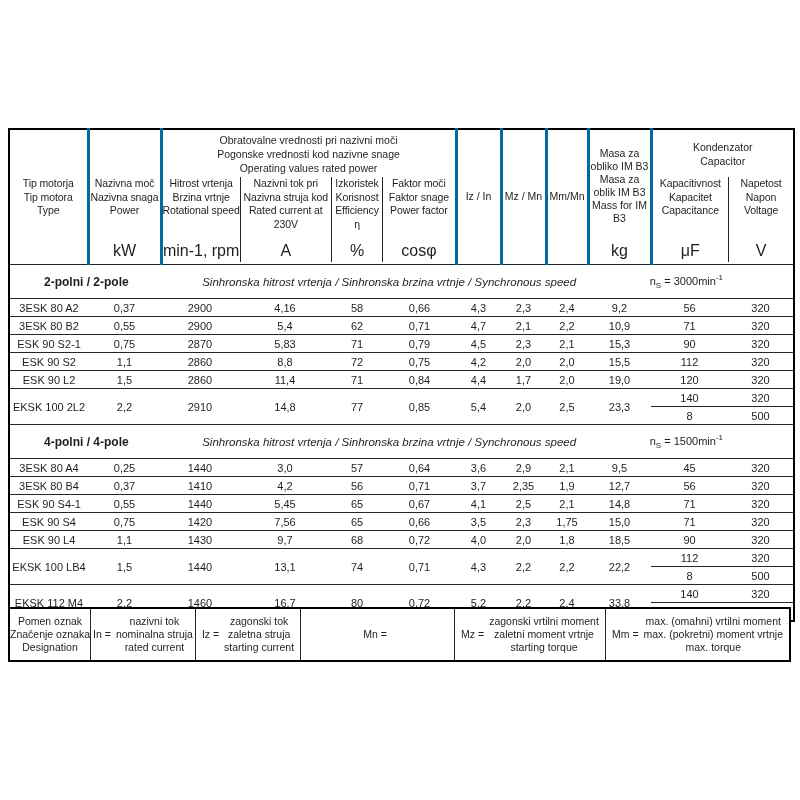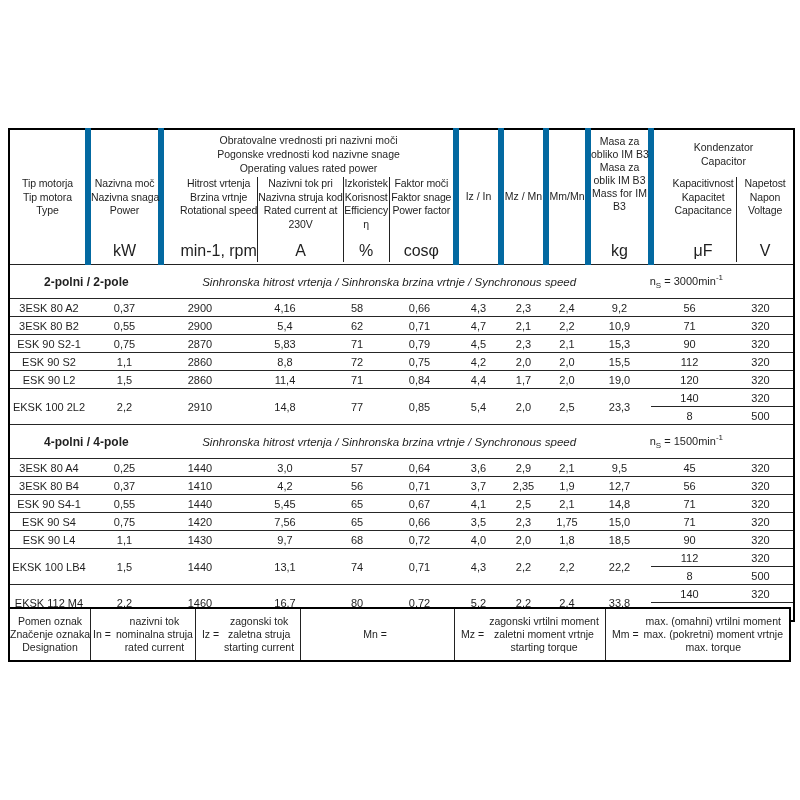--- a/index.html
+++ b/index.html
@@ -8,34 +8,34 @@
     font-family:"Liberation Sans",sans-serif;color:#1f1f1f;
   }
   
   table.main{
     position:absolute;left:8px;top:128px;width:785px;
     border-collapse:collapse;table-layout:fixed;
     border:2px solid #000;
   }
   table.main td{padding:0;text-align:center;color:#1f1f1f;}
   thead td{
-    border-right:6px solid #0369a1;border-bottom:1px solid #222;
+    border-right:3px solid #0369a1;border-bottom:1px solid #222;
     vertical-align:top;height:134px;font-size:10.5px;
   }
   thead td:last-child{border-right:none;}
   .hwrap{height:132px;display:flex;flex-direction:column;align-items:stretch;}
   .htop{height:47px;display:flex;flex-direction:column;justify-content:center;line-height:14px;}
   .hlines{line-height:13.5px;letter-spacing:-0.1px;white-space:nowrap;}
   .hspacer{flex:1;}
   .hunit{height:19px;line-height:15px;font-size:16px;white-space:nowrap;}
-  .hsub{display:flex;flex:1;margin-left:16px;}
+  .hsub{display:flex;flex:1;}
   .hsub>div{display:flex;flex-direction:column;box-sizing:border-box;align-items:stretch;}
   .hsub>div+div{border-left:1px solid #222;align-items:center;}
   .hmid{height:132px;display:flex;align-items:center;justify-content:center;white-space:nowrap;}
-  .masslines{padding-top:5px;line-height:13px;white-space:nowrap;}
+  .masslines{padding-top:17px;line-height:13px;white-space:nowrap;}
   
   tbody td{
     border-bottom:1px solid #262626;height:17px;line-height:16px;
     font-size:11px;white-space:nowrap;vertical-align:middle;
   }
   tr.section-row td{height:33px;line-height:normal;}
   .secw{display:flex;align-items:center;height:33px;}
   .sec-title{font-weight:bold;font-size:12px;padding-left:34px;white-space:nowrap;}
   .sec-sub{flex:1;text-align:center;font-style:italic;font-size:11.5px;white-space:nowrap;}
   .sec-ns{padding-right:70px;font-size:11px;white-space:nowrap;text-align:right;}

